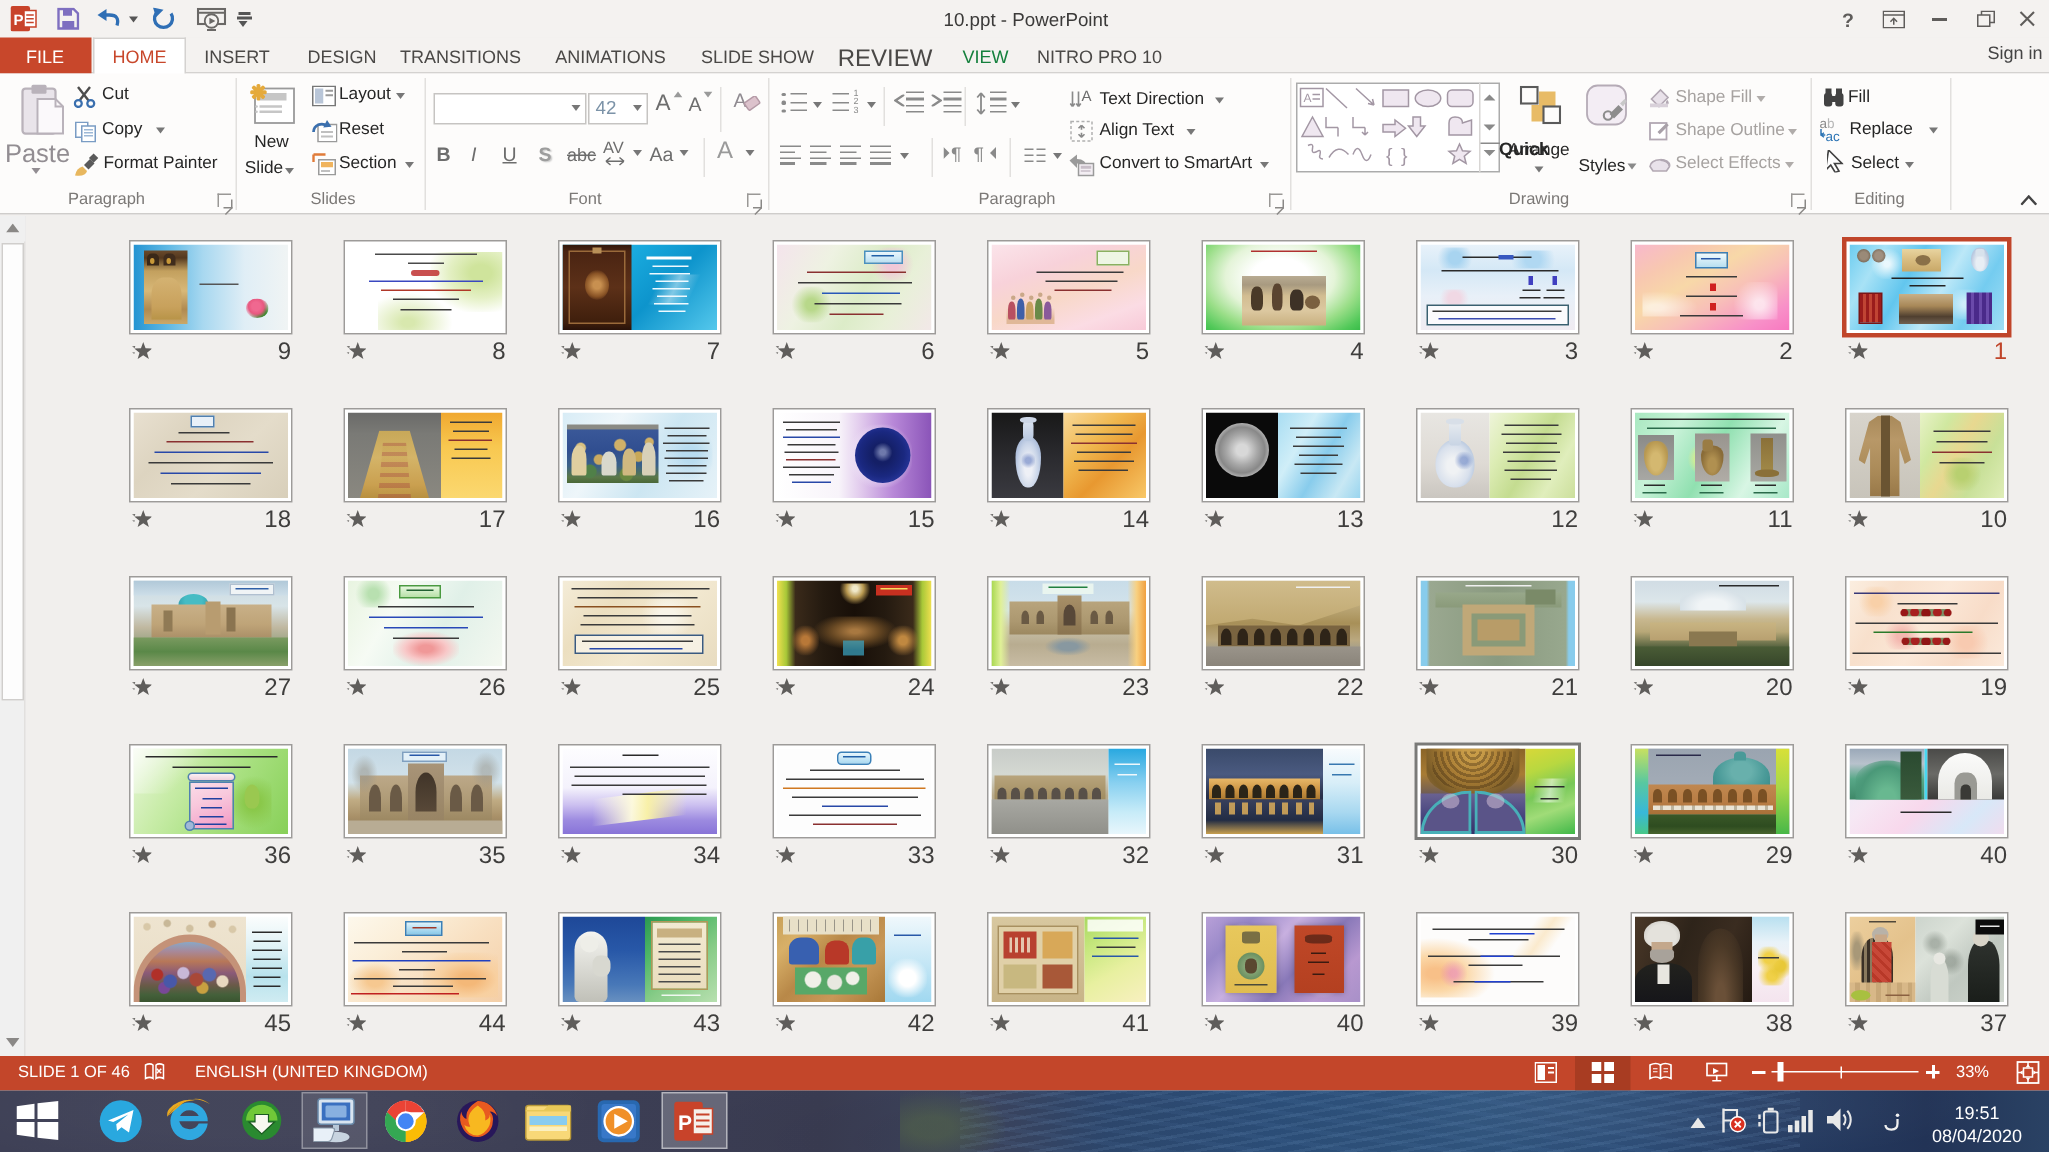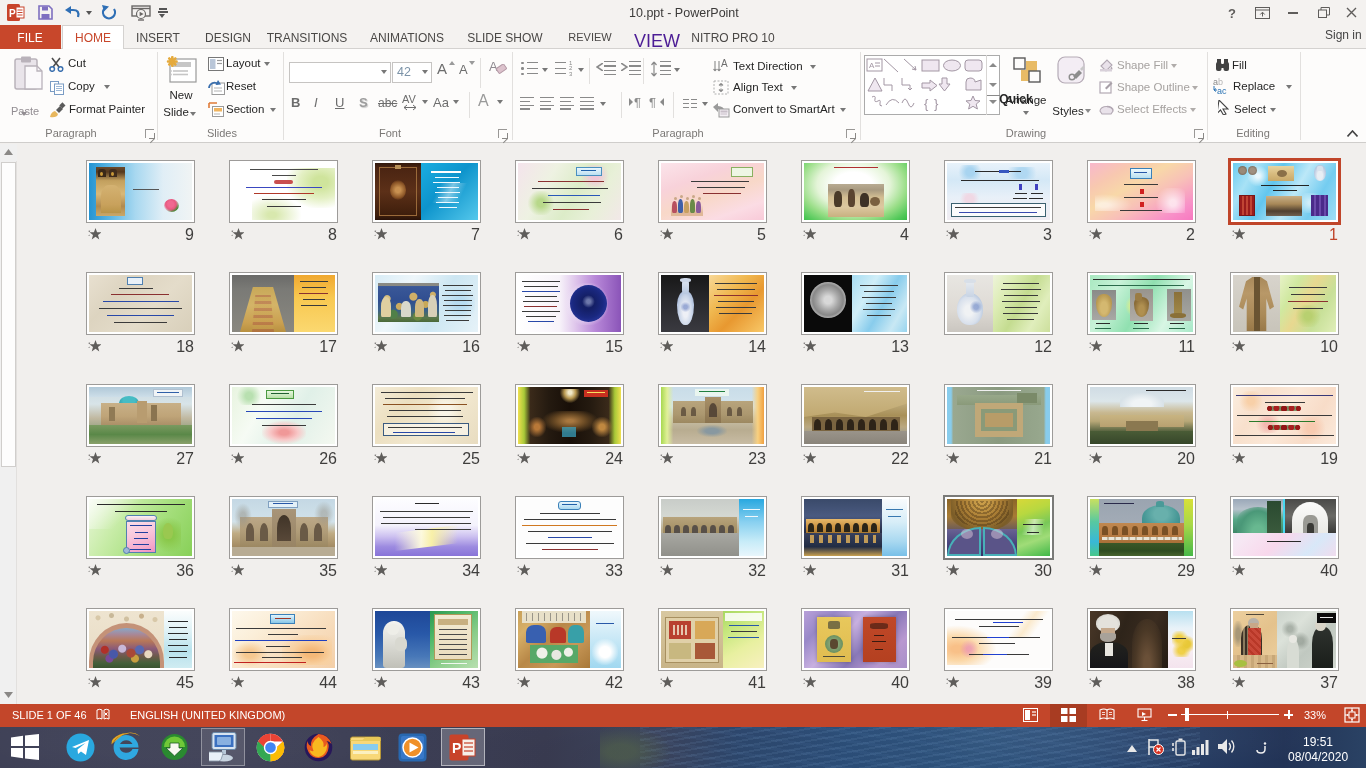--- a/index.html
+++ b/index.html
@@ -74,32 +74,32 @@
 <div class="abs" style="left:0;top:25px;width:1366px;height:24px;background:#f4f2f0;border-bottom:1px solid #d4d2d0;"></div>
 <div class="abs" style="left:0;top:25px;width:61px;height:24px;background:#c8472b;"></div>
 <div class="tx" style="left:30px;top:31px;transform:translateX(-50%);font-size:12px;color:#fff;">FILE</div>
 <div class="abs" style="left:62px;top:25px;width:62px;height:25px;background:#fff;border:1px solid #d4d2d0;border-bottom:none;"></div>
 <div class="tx" style="left:93px;top:31px;transform:translateX(-50%);font-size:12px;color:#c8472b;">HOME</div>
 <div class="tx" style="left:158px;top:31px;transform:translateX(-50%);font-size:12px;color:#4a4846;">INSERT</div>
 <div class="tx" style="left:228px;top:31px;transform:translateX(-50%);font-size:12px;color:#4a4846;">DESIGN</div>
 <div class="tx" style="left:307px;top:31px;transform:translateX(-50%);font-size:12px;color:#4a4846;">TRANSITIONS</div>
 <div class="tx" style="left:407px;top:31px;transform:translateX(-50%);font-size:12px;color:#4a4846;">ANIMATIONS</div>
 <div class="tx" style="left:505px;top:31px;transform:translateX(-50%);font-size:12px;color:#4a4846;">SLIDE SHOW</div>
-<div class="tx" style="left:590px;top:31px;transform:translateX(-50%);font-size:11px;color:#4a4846;">REVIEW</div>
-<div class="tx" style="left:657px;top:31px;transform:translateX(-50%);font-size:18px;color:#4c1d95;">VIEW</div>
+<div class="tx" style="left:590px;top:31px;transform:translateX(-50%);font-size:16px;color:#4a4846;">REVIEW</div>
+<div class="tx" style="left:657px;top:31px;transform:translateX(-50%);font-size:12px;color:#15803d;">VIEW</div>
 <div class="tx" style="left:733px;top:31px;transform:translateX(-50%);font-size:12px;color:#4a4846;">NITRO PRO 10</div>
 <div class="abs" style="left:0;top:49px;width:1366px;height:94px;background:#fdfcfb;border-bottom:1px solid #cfcdcb;"></div>
 
 <svg class="abs" style="left:14px;top:56px;" width="30" height="38" viewBox="0 0 30 38">
  <rect x="1" y="3" width="22" height="30" rx="2" fill="#e9e4ea" stroke="#b9b2ba" stroke-width="1.5"></rect>
  <rect x="7" y="0.5" width="10" height="6" rx="1" fill="#b9b2ba"></rect>
  <path d="M11 10 h12 l5 5 v18 h-17 z" fill="#fbf9fb" stroke="#b9b2ba" stroke-width="1.3"></path>
  <path d="M23 10 v5 h5" fill="none" stroke="#b9b2ba" stroke-width="1.3"></path>
 </svg>
-<div class="tx" style="left:25px;top:93px;transform:translateX(-50%);font-size:11px;color:#928d92;margin-top:12px;">Paste</div>
+<div class="tx" style="left:25px;top:93px;transform:translateX(-50%);font-size:17px;color:#928d92;">Paste</div>
 <div class="dda" style="left:21px;top:112px;border-top-color:#928d92;"></div>
 <svg class="abs" style="left:49px;top:57px;" width="16" height="15" viewBox="0 0 16 15">
  <path d="M3 1 l7 9 M11 1 l-7 9" stroke="#4d4d4d" stroke-width="1.6"></path>
  <circle cx="3.2" cy="12" r="2.3" fill="none" stroke="#3a6fae" stroke-width="1.5"></circle>
  <circle cx="11.5" cy="12" r="2.3" fill="none" stroke="#3a6fae" stroke-width="1.5"></circle>
 </svg>
 <div class="tx" style="left:68px;top:57px;font-size:11.5px;color:#262626;">Cut</div>
 <svg class="abs" style="left:50px;top:81px;" width="15" height="14" viewBox="0 0 15 14">
  <rect x="0.5" y="0.5" width="8" height="10" fill="#fff" stroke="#7a9cc4" stroke-width="1"></rect>
  <rect x="4.5" y="3" width="9" height="10.5" fill="#fff" stroke="#7a9cc4" stroke-width="1"></rect>

